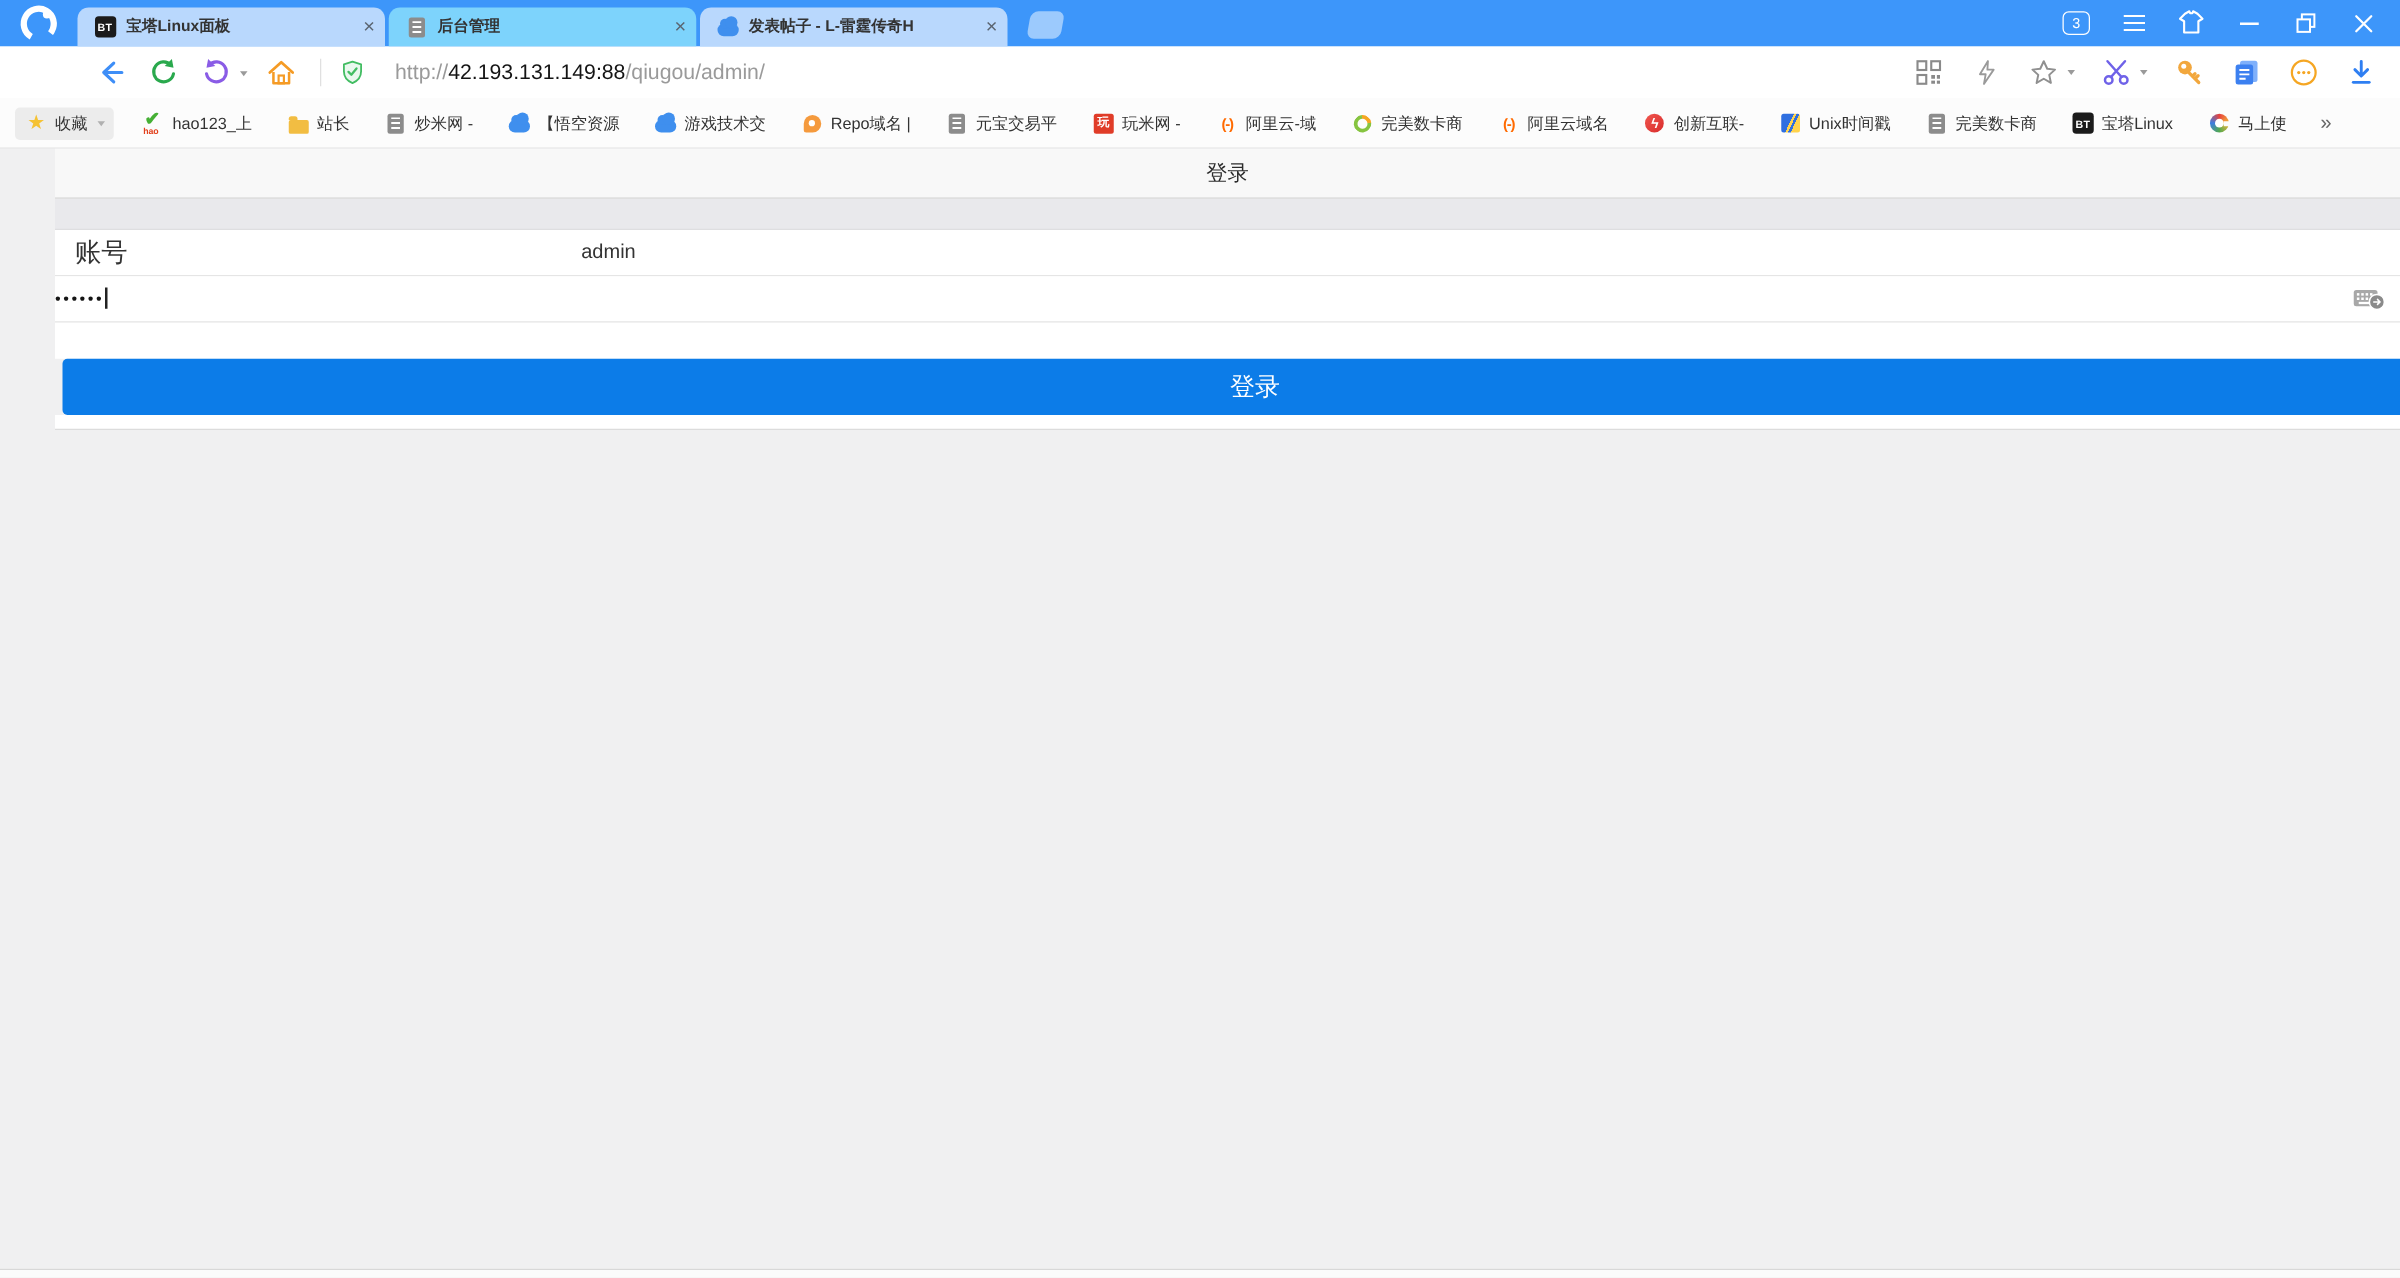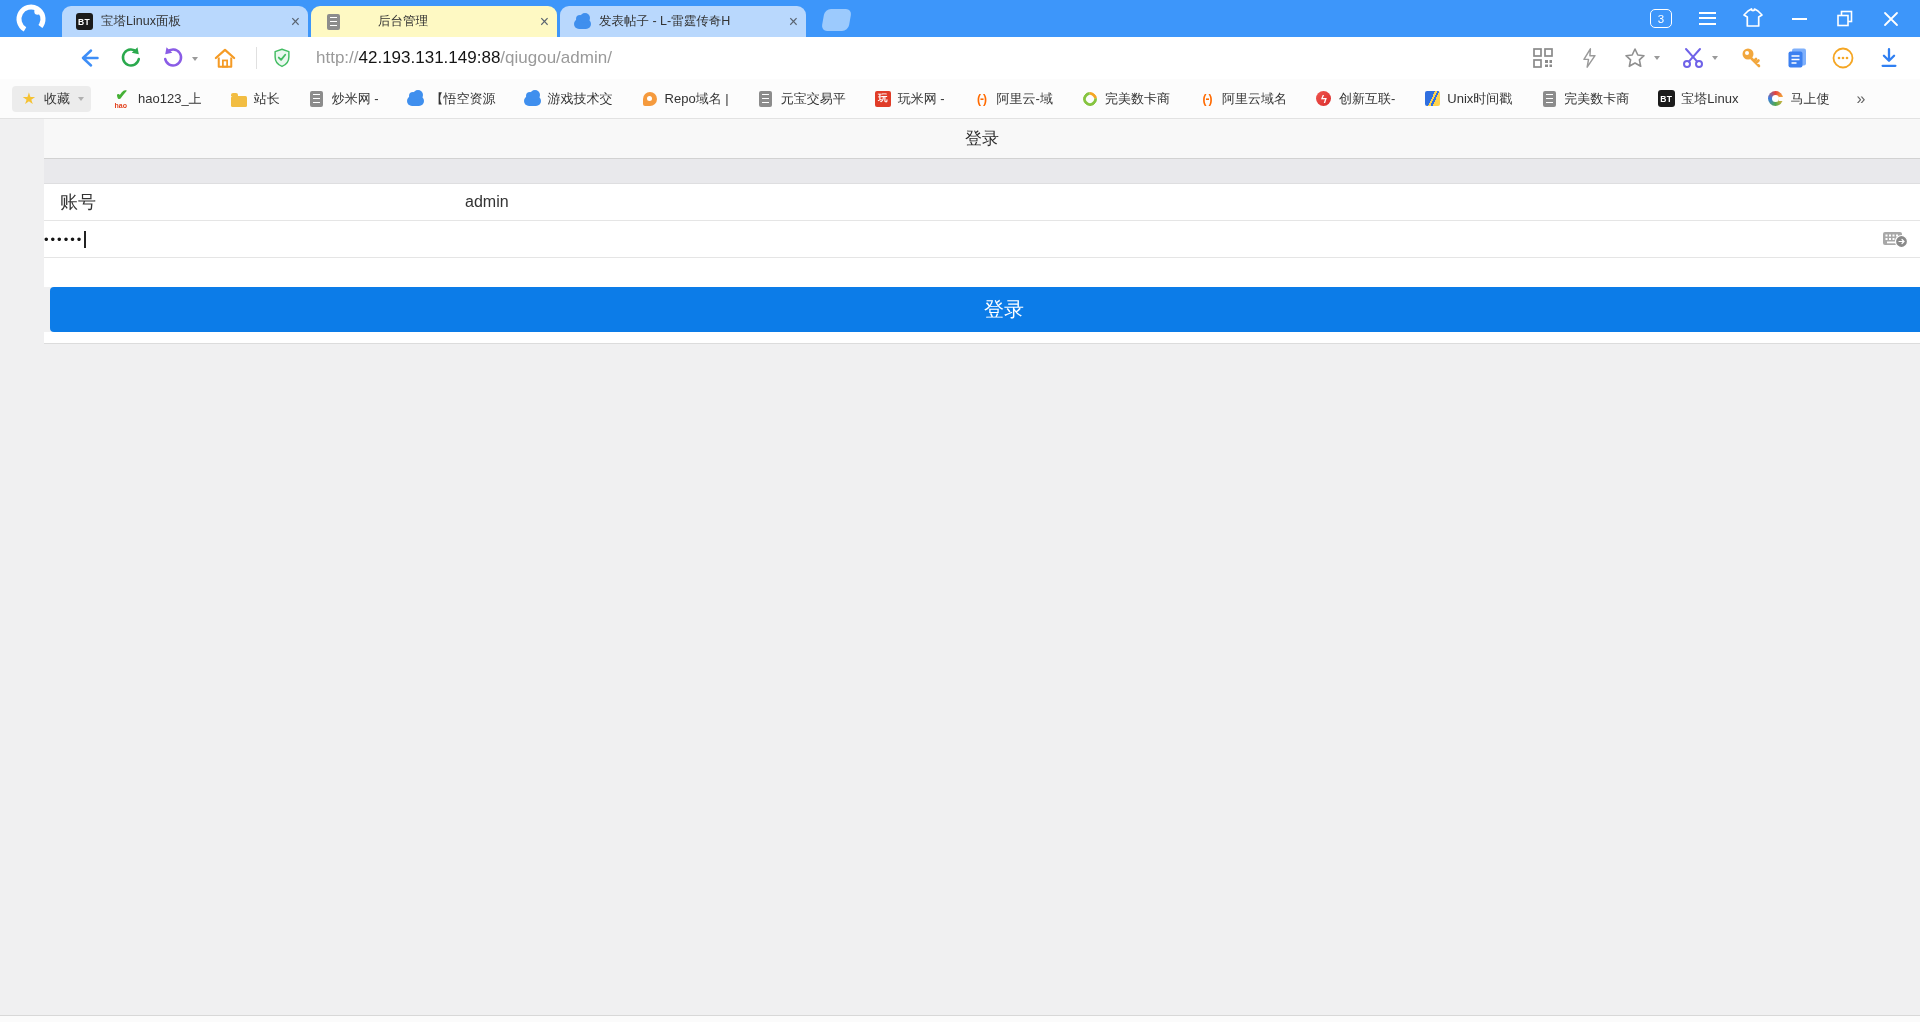--- a/index.html
+++ b/index.html
@@ -5,22 +5,22 @@
   * { box-sizing: border-box; }
   html,body { margin:0; padding:0; width:1920px; height:1022px; overflow:hidden;
     font-family:"Liberation Sans", sans-serif; background:#f0f0f1; }
 
   
   .tabbar { height:37px; background:var(--blue,#3d96fa); display:flex; align-items:flex-end; position:relative; }
   .logo { width:62px; height:37px; display:flex; align-items:center; justify-content:center; flex:none; }
   .tabs { display:flex; align-items:flex-end; }
   .tab { width:246px; height:31px; display:flex; align-items:center; padding:0 8px 0 12px;
     border-radius:9px 9px 0 0; margin-right:3px; background:var(--tabblue,#b9d8fd); cursor:default; }
-  .tab.active { background:#fef9c3;gap:28px; }
-  .tab .tab-title { flex:1; font-size:12.5px; color:#333; white-space:nowrap; overflow:hidden; margin-left:7px; }
+  .tab.active { background:#7dd3fc; }
+  .tab .tab-title { flex:1; font-size:12.5px; color:#333; white-space:nowrap; overflow:hidden; margin-left:7px;font-weight:bold; }
   .tab-close { color:#5a6470; font-size:16px; line-height:16px; margin-left:6px; flex:none; font-weight:400; }
   .newtab { width:27px; height:22px; border-radius:6px; background:#9ccafd; transform:skewX(-10deg);
     margin:0 0 6px 14px; flex:none; }
   .winctrls { margin-left:auto; display:flex; align-items:center; height:37px; padding-right:6px; }
   .wbtn { width:46px; height:37px; display:flex; align-items:center; justify-content:center; color:#fff; }
   .count-badge { width:22px; height:19px; border:1.5px solid #fff; border-radius:5px; display:flex;
     align-items:center; justify-content:center; font-size:11.5px; color:#fff; }
   .hamburger { width:17px; height:13px; background:repeating-linear-gradient(#fff 0 2px, transparent 2px 5.5px); }
   .minbar { width:15px; height:2px; background:#fff; }
 
@@ -76,21 +76,21 @@
     background:conic-gradient(#e8423c,#f2b53a,#53a94f,#3b7de2,#e8423c); }
   .ic-c::after { content:""; position:absolute; left:4px; top:4px; width:7px; height:7px; border-radius:50%; background:#fff; }
   .ic-c::before { content:""; position:absolute; right:-1px; top:5.5px; width:5px; height:4px; background:#fcfcfc; }
 
   
   .page { position:absolute; top:119px; left:0; right:0; bottom:0; background:#f0f0f1;padding-left:44px; }
   .page-header { height:40px; background:#f8f8f8; border-bottom:1px solid #d2d2d2; display:flex;
     align-items:center; justify-content:center; font-size:17px; color:#2b2b2b; }
   .form-gap { height:25px; background:#e9e9ec; border-bottom:1px solid #dedee0; }
   .form-row { height:37px; background:#fff; display:flex; align-items:center; border-bottom:1px solid #e5e5e5; position:relative; }
-  .row-label { width:421px; padding-left:16px; font-size:18px; color:#333; flex:none; }
+  .row-label { width:421px; padding-left:16px; font-size:21px; color:#333; flex:none; }
   .row-value { font-size:16px; color:#333; }
   .pw-dots { font-size:13px; letter-spacing:2px; color:#151515; }
   .pw-caret { display:inline-block; width:1.5px; height:17px; background:#222; vertical-align:middle; margin-left:1px; }
   .kbd-icon { position:absolute; right:11px; top:8px; }
   .btn-spacer { height:29px; background:#fff; }
   .login-btn { display:block; margin:0 6px; width:1908px; height:45px; background:var(--btnblue,#0c7ce8);
     color:#fff; font-size:20px; border:none; border-radius:4px; font-family:"Liberation Sans",sans-serif; cursor:pointer; }
   .below-white { height:12px; background:#fff; border-bottom:1px solid #dcdcdc; }
   .footer-strip { position:absolute; left:0; right:0; bottom:0; height:7px; background:#fbfbfb; border-top:1px solid #d8d8d8; }
 </style>

